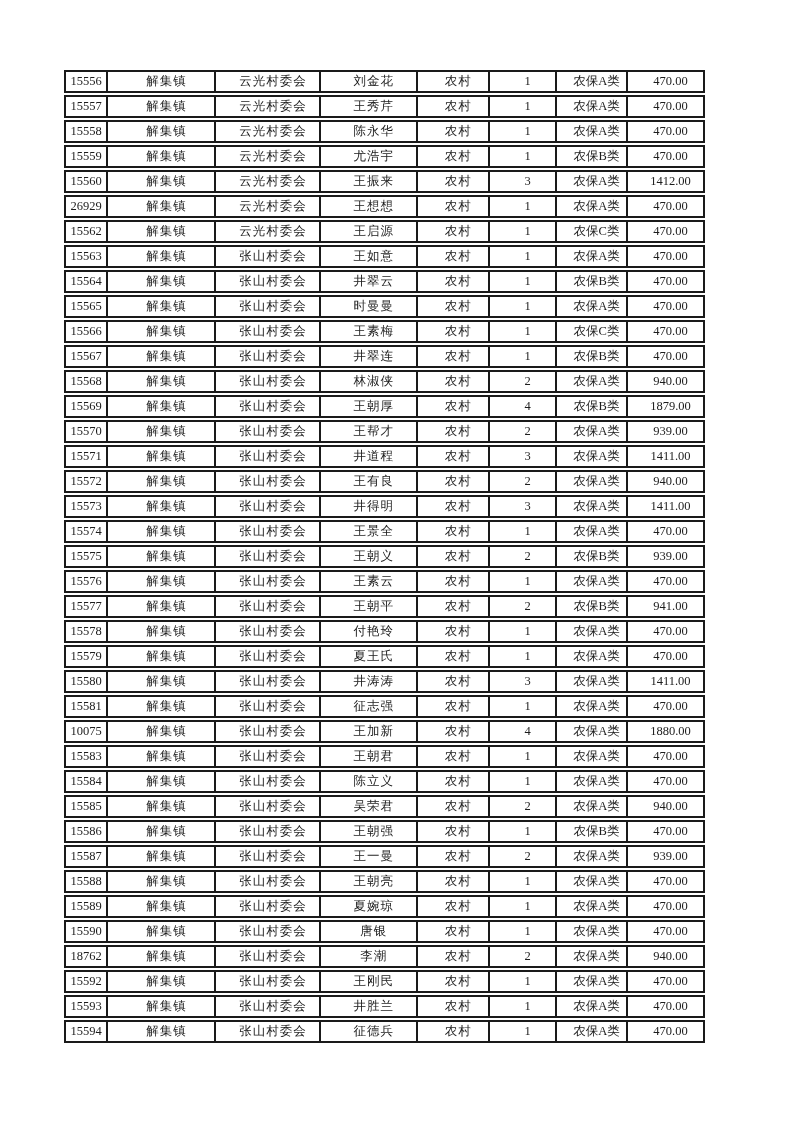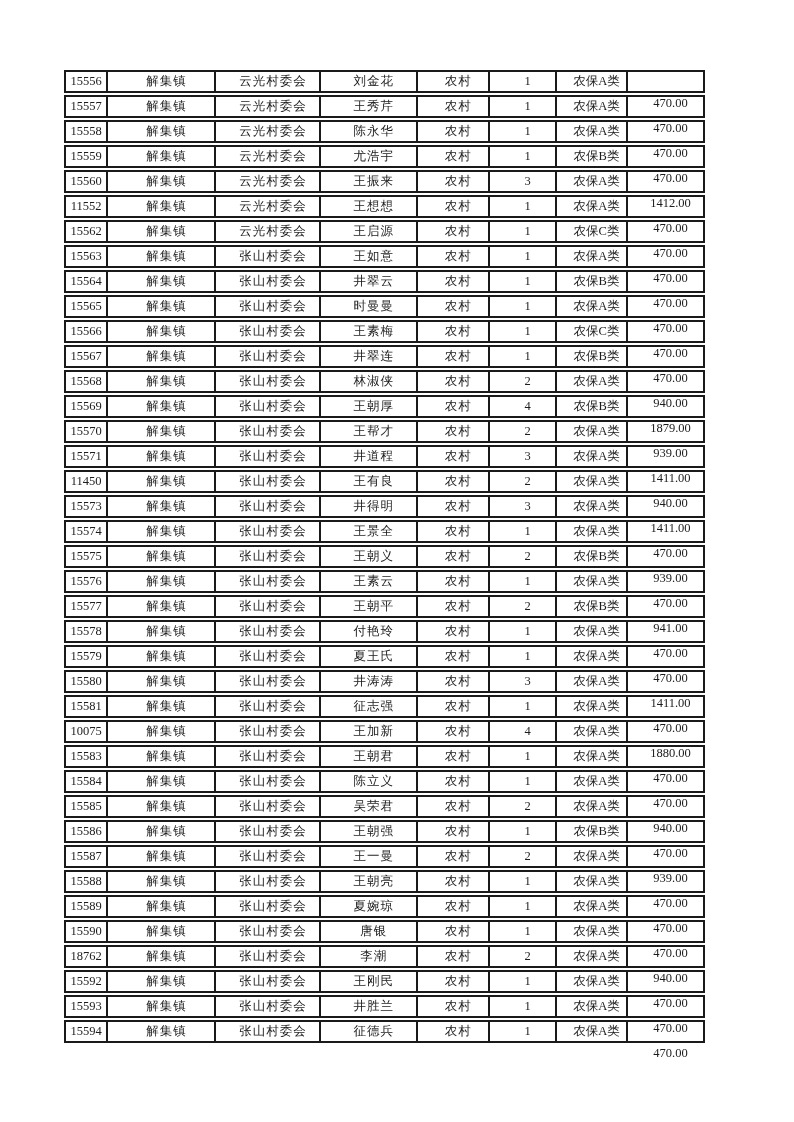--- a/index.html
+++ b/index.html
@@ -42,21 +42,21 @@
     border-right: 2px solid #1a1a1a;
   }
   .cell:last-child { border-right: none; }
   .cell:nth-child(1) { width: 45px; }
   .cell:nth-child(2) { width: 104px; letter-spacing: 1px; text-align: center; }
   .cell:nth-child(3) { width: 101px; letter-spacing: 1px; }
   .cell:nth-child(4) { width: 92px; letter-spacing: 1px; }
   .cell:nth-child(5) { width: 66px;  letter-spacing: 1px; }
   .cell:nth-child(6) { width: 60px; }
   .cell:nth-child(7) { width: 65px; }
-  .cell:nth-child(8) { width: 69px; margin-top: 22px; }
+  .cell:nth-child(8) { width: 69px; }
 </style>
 </head>
 <body>
 
 <div class="page">
   <div class="table">
       <div class="row">
     <div class="cell">15556</div>
     <div class="cell">解集镇</div>
     <div class="cell">云光村委会</div>
@@ -100,21 +100,21 @@
     <div class="cell">15560</div>
     <div class="cell">解集镇</div>
     <div class="cell">云光村委会</div>
     <div class="cell">王振来</div>
     <div class="cell">农村</div>
     <div class="cell">3</div>
     <div class="cell">农保A类</div>
     <div class="cell">1412.00</div>
   </div>
       <div class="row">
-    <div class="cell">11552</div>
+    <div class="cell">26929</div>
     <div class="cell">解集镇</div>
     <div class="cell">云光村委会</div>
     <div class="cell">王想想</div>
     <div class="cell">农村</div>
     <div class="cell">1</div>
     <div class="cell">农保A类</div>
     <div class="cell">470.00</div>
   </div>
       <div class="row">
     <div class="cell">15562</div>
@@ -210,21 +210,21 @@
     <div class="cell">15571</div>
     <div class="cell">解集镇</div>
     <div class="cell">张山村委会</div>
     <div class="cell">井道程</div>
     <div class="cell">农村</div>
     <div class="cell">3</div>
     <div class="cell">农保A类</div>
     <div class="cell">1411.00</div>
   </div>
       <div class="row">
-    <div class="cell">11450</div>
+    <div class="cell">15572</div>
     <div class="cell">解集镇</div>
     <div class="cell">张山村委会</div>
     <div class="cell">王有良</div>
     <div class="cell">农村</div>
     <div class="cell">2</div>
     <div class="cell">农保A类</div>
     <div class="cell">940.00</div>
   </div>
       <div class="row">
     <div class="cell">15573</div>

